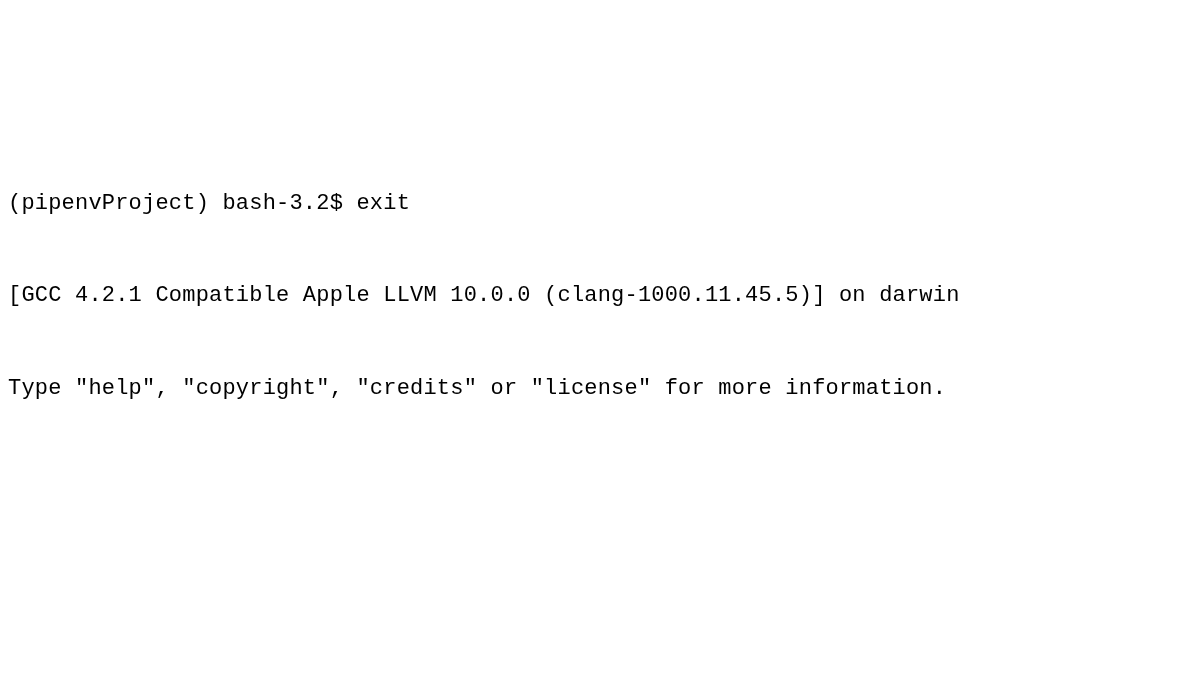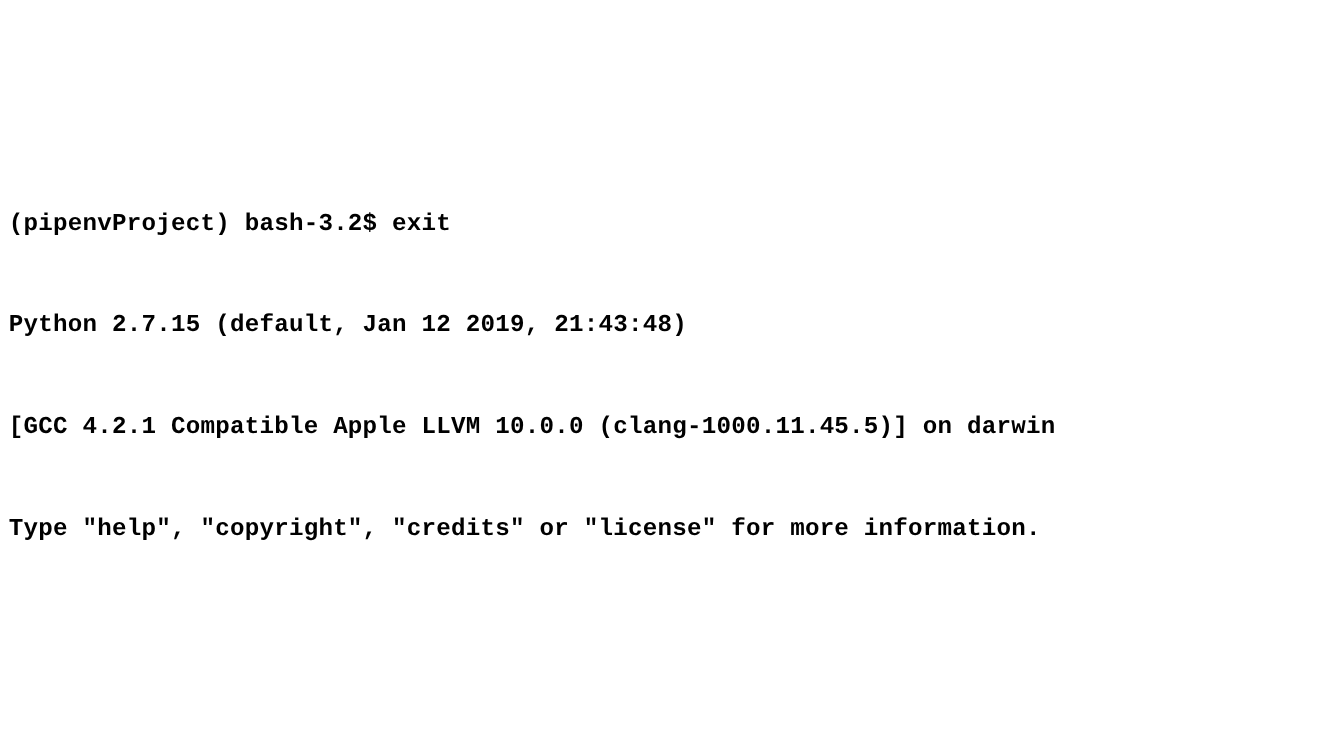--- a/index.html
+++ b/index.html
@@ -16,31 +16,29 @@
       padding: 4px 8px;
       white-space: pre;
       letter-spacing: 0.2px;
     }
     .terminal {
       width: 100%;
     }
     .line {
       display: block;
       min-height: 1.4em;
-      font-weight: bold;
     }
   </style>
 </head>
 <body>
 
 
 
 <div class="terminal">
   <span class="line">(pipenvProject) bash-3.2$ exit</span>
-  <span class="line">Python 2.7.15 (default, Jan 12 2019, 21:43:48)</span>
   <span class="line">[GCC 4.2.1 Compatible Apple LLVM 10.0.0 (clang-1000.11.45.5)] on darwin</span>
   <span class="line">Type "help", "copyright", "credits" or "license" for more information.</span>
   
   
   
   
   
   
   
   

